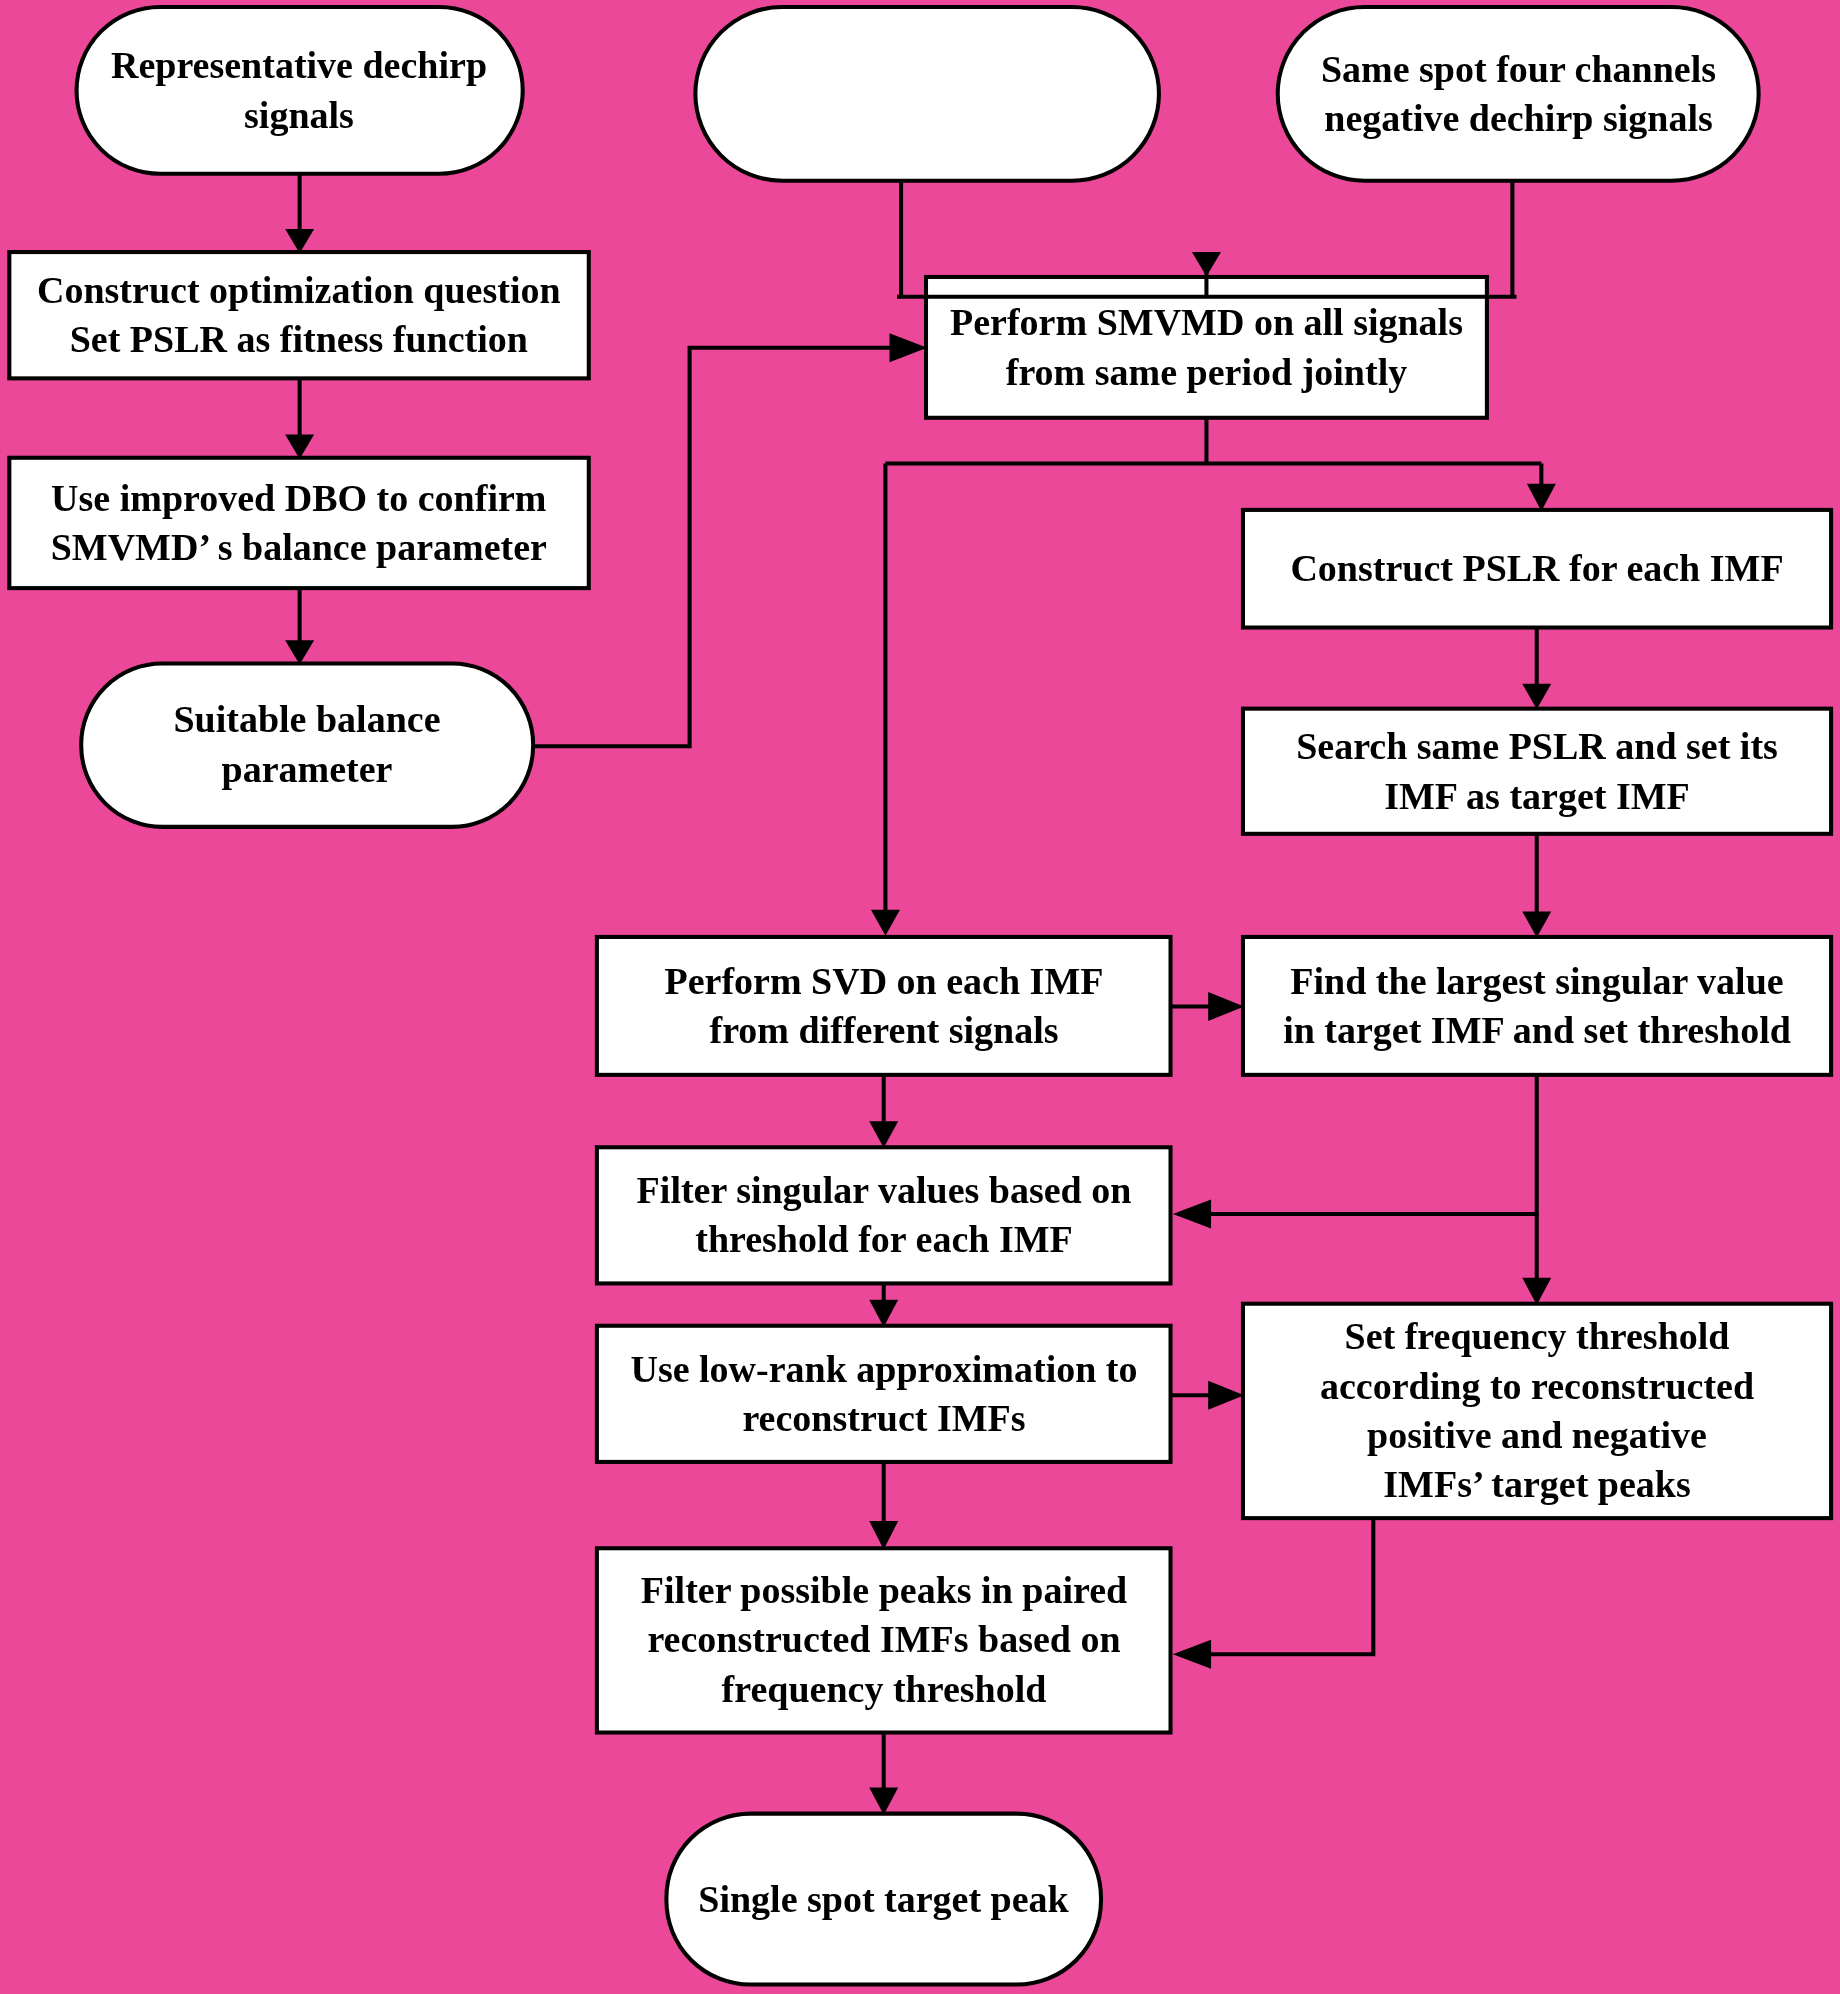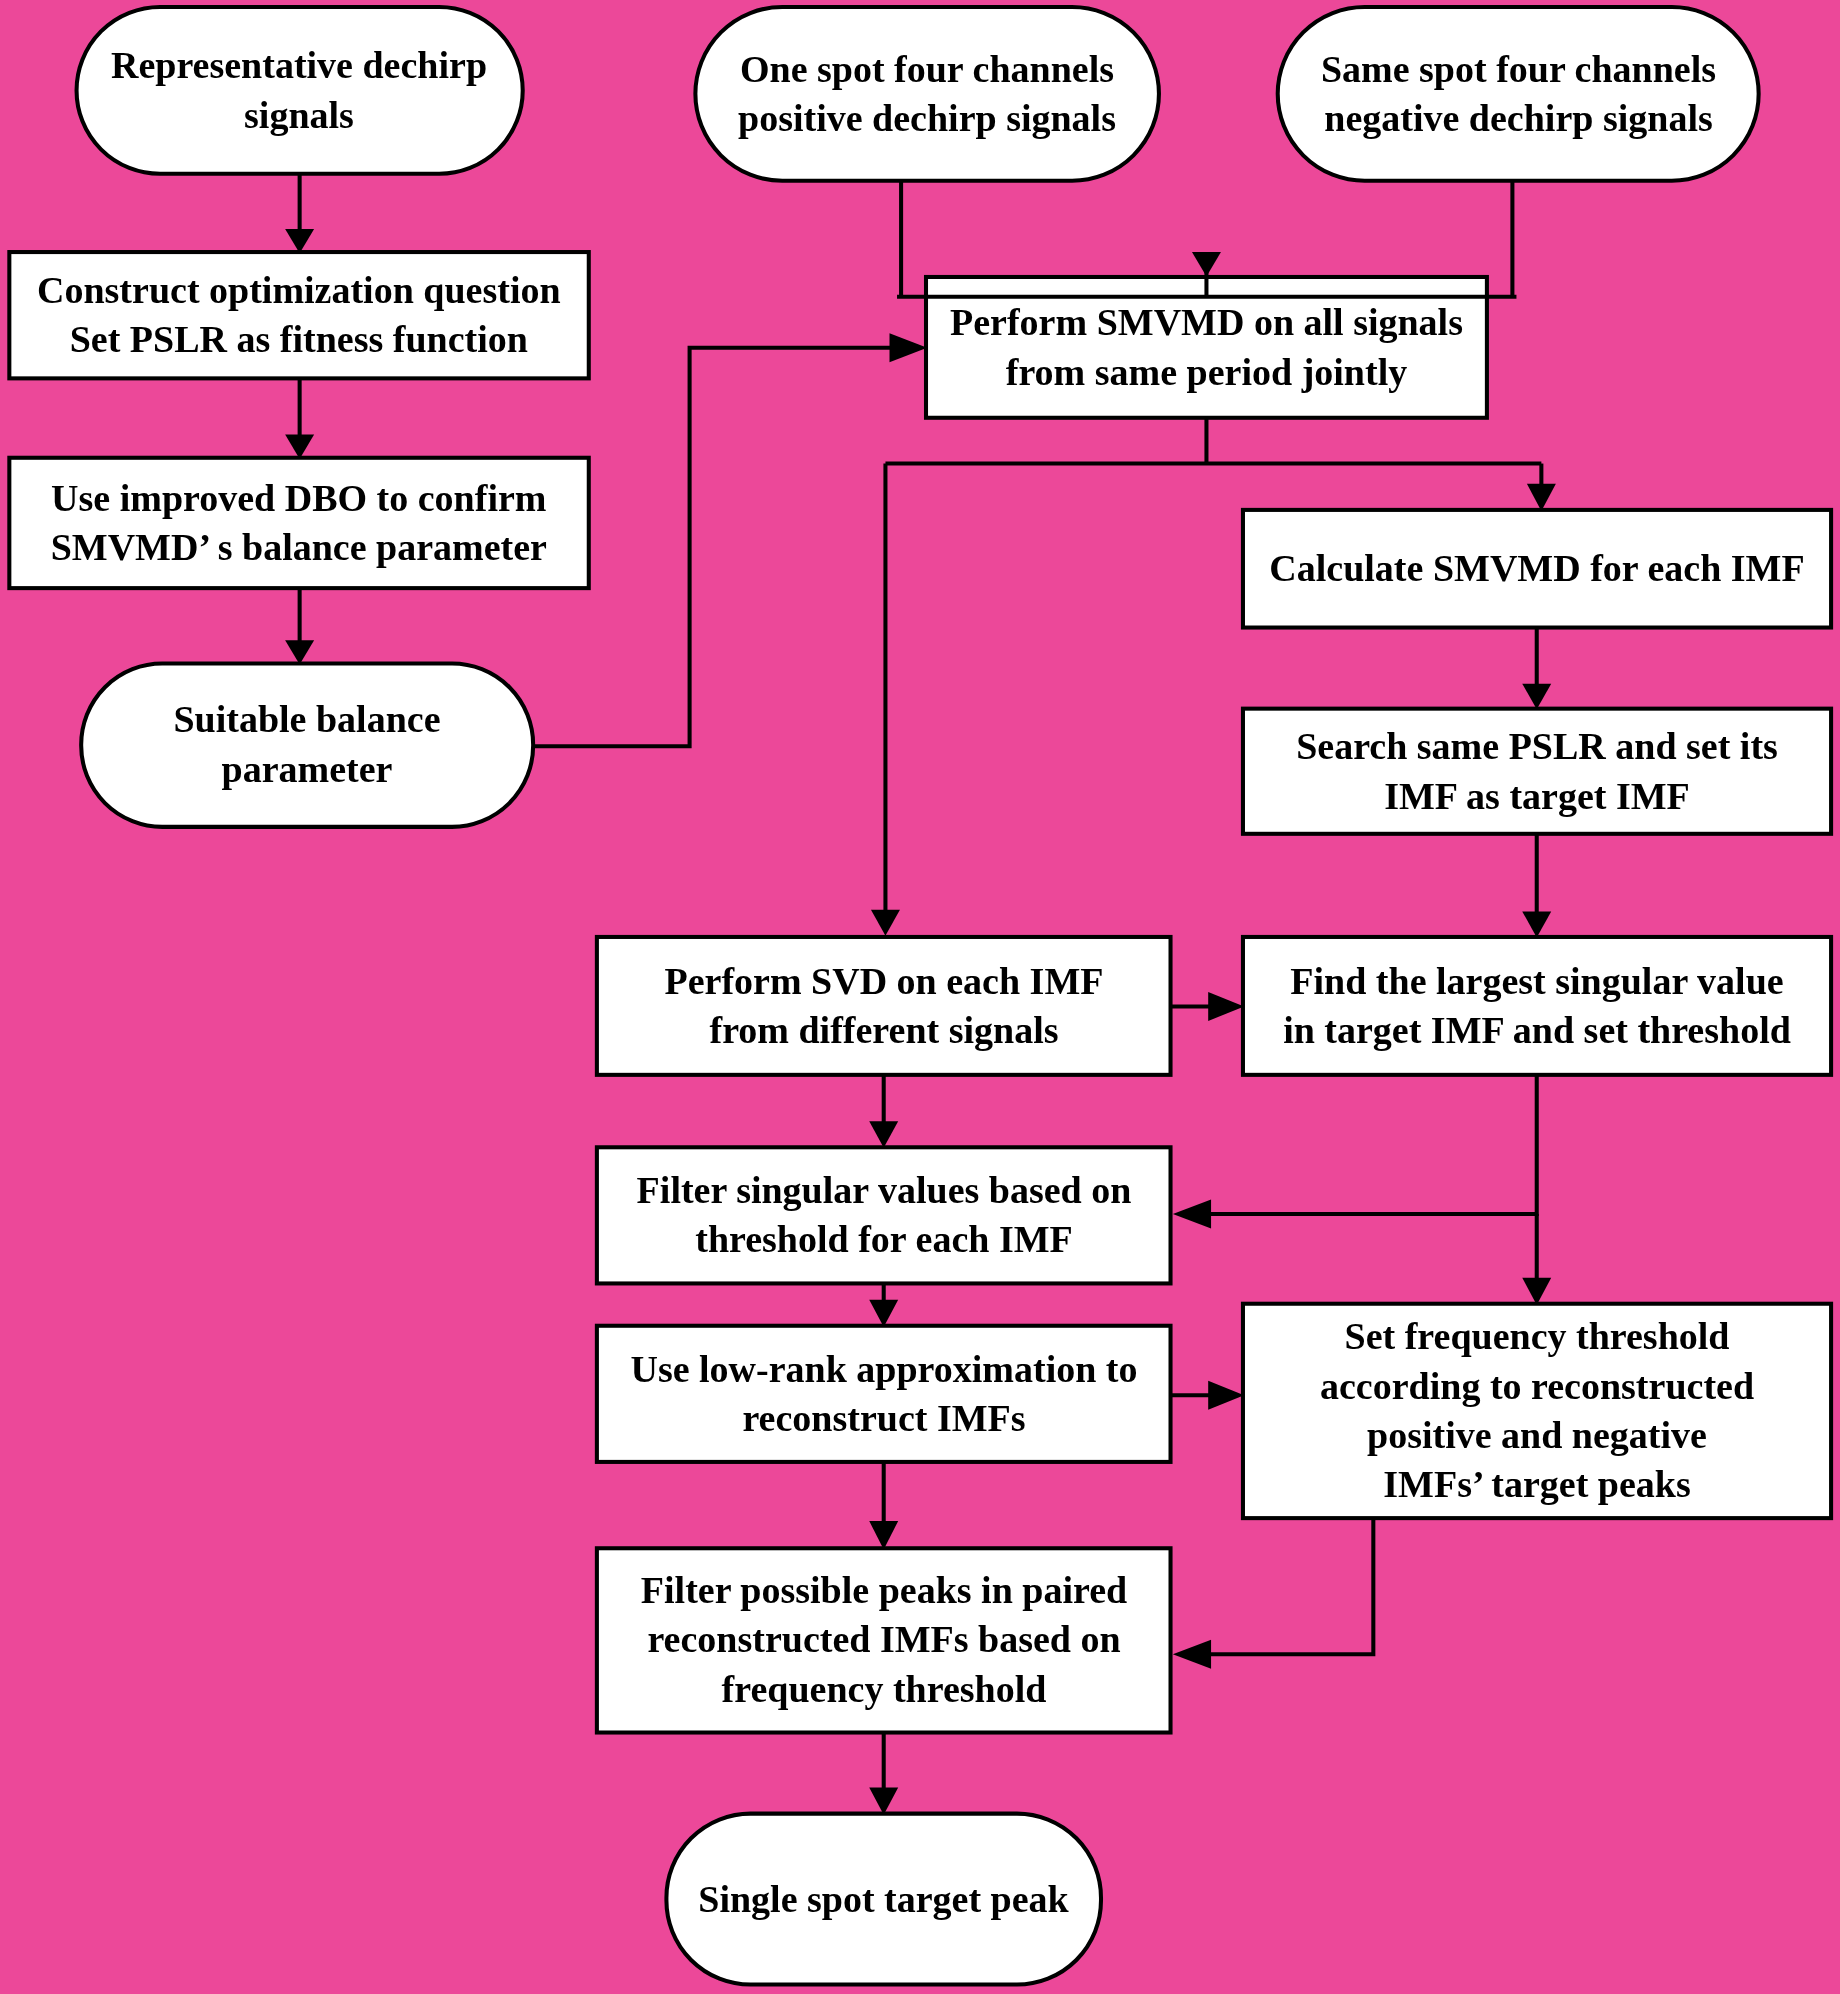--- a/index.html
+++ b/index.html
@@ -173,39 +173,37 @@
         <line class="edge" x1="1525" y1="2990" x2="1525" y2="3090"></line>
         <polygon class="arrowhead" points="1500,3085 1550,3085 1525,3132"></polygon>
       </g>
 
     </g>
   </svg>
 
   <div class="node-label" style="left:76px;top:7px;width:446px;height:167px;font-size:38px;">Representative dechirp
 signals</div>
 
-  <div class="node-label" style="left:695px;top:7px;width:464px;height:174px;font-size:38px;">One spot four channels
-positive dechirp signals</div>
 
   <div class="node-label" style="left:1278px;top:7px;width:481px;height:174px;font-size:38px;">Same spot four channels
 negative dechirp signals</div>
 
   <div class="node-label" style="left:9.3px;top:252px;width:579px;height:126px;font-size:38px;">Construct optimization question
 Set PSLR as fitness function</div>
 
   <div class="node-label" style="left:9.3px;top:458px;width:579px;height:130px;font-size:38px;">Use improved DBO to confirm
 SMVMD’ s balance parameter</div>
 
   <div class="node-label" style="left:81px;top:663px;width:452px;height:163px;font-size:38px;">Suitable balance
 parameter</div>
 
   <div class="node-label" style="left:926px;top:277px;width:561px;height:141px;font-size:38px;">Perform SMVMD on all signals
 from same period jointly</div>
 
-  <div class="node-label" style="left:1243px;top:510px;width:588px;height:118px;font-size:38px;">Calculate SMVMD for each IMF</div>
+  <div class="node-label" style="left:1243px;top:510px;width:588px;height:118px;font-size:38px;">Construct PSLR for each IMF</div>
 
   <div class="node-label" style="left:1243px;top:709px;width:588px;height:125px;font-size:38px;">Search same PSLR and set its
 IMF as target IMF</div>
 
   <div class="node-label" style="left:597px;top:937px;width:574px;height:138px;font-size:38px;">Perform SVD on each IMF
 from different signals</div>
 
   <div class="node-label" style="left:597px;top:1147px;width:574px;height:136px;font-size:38px;">Filter singular values based on
 threshold for each IMF</div>
 

